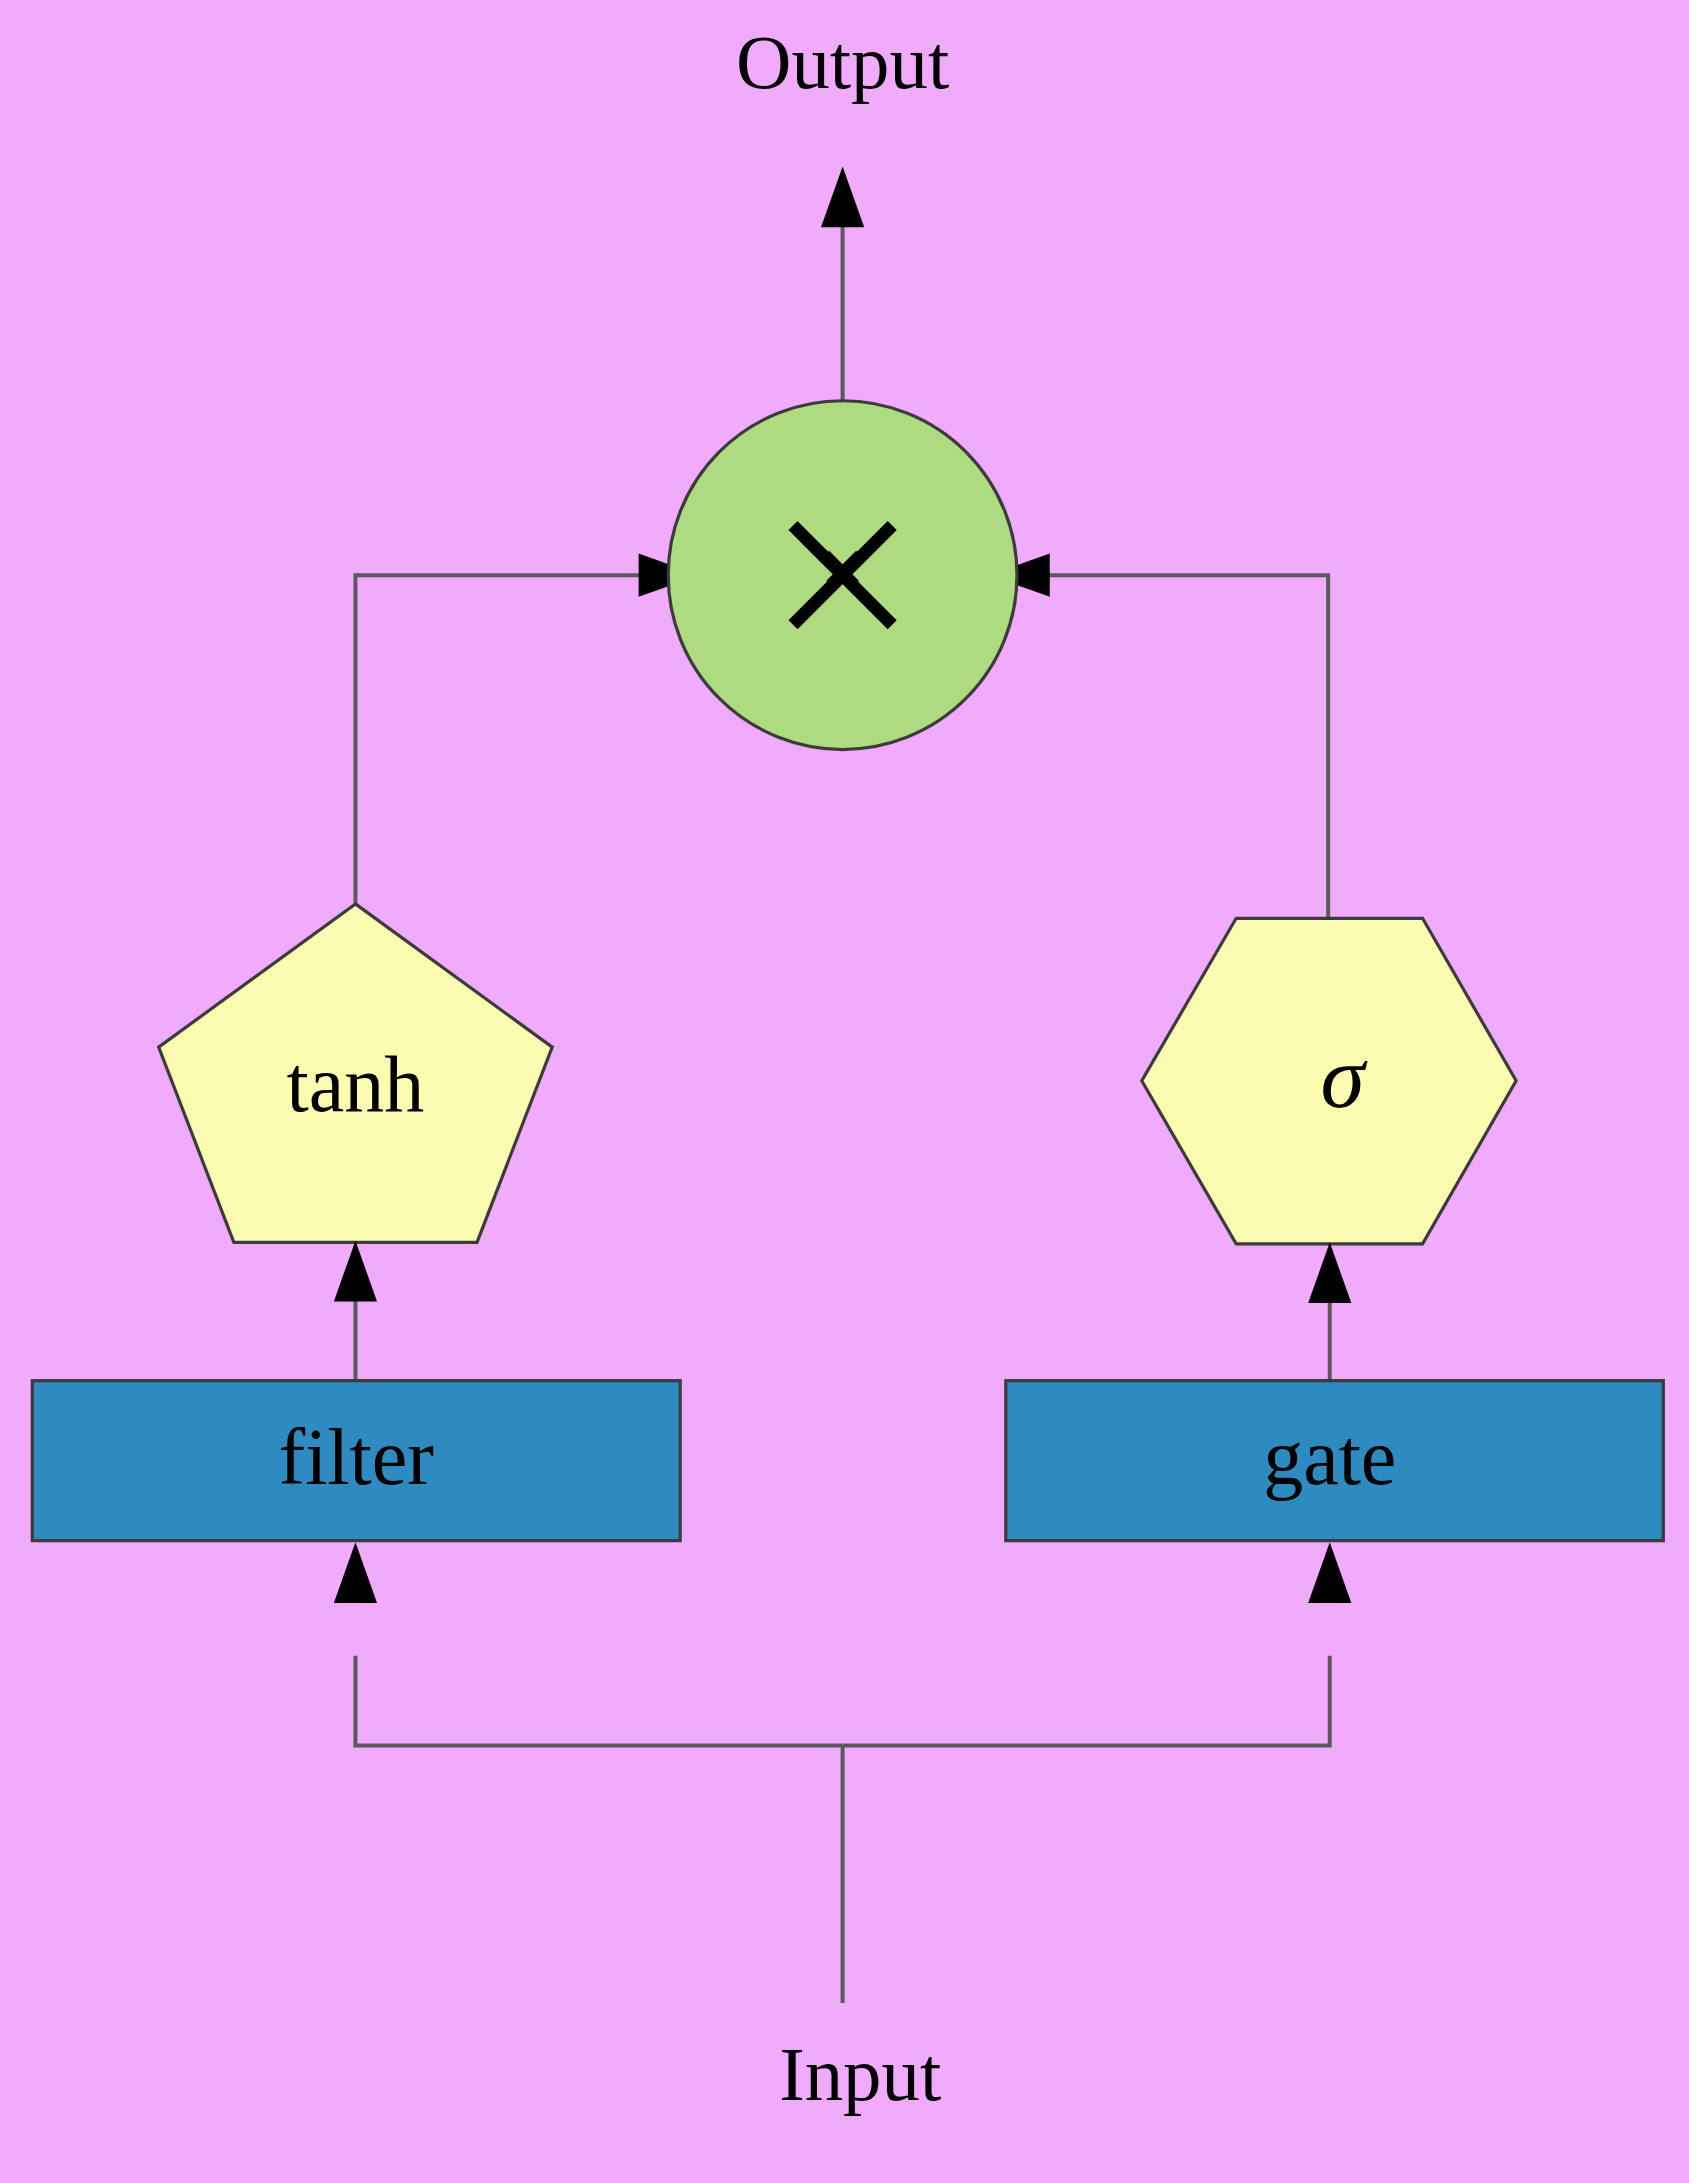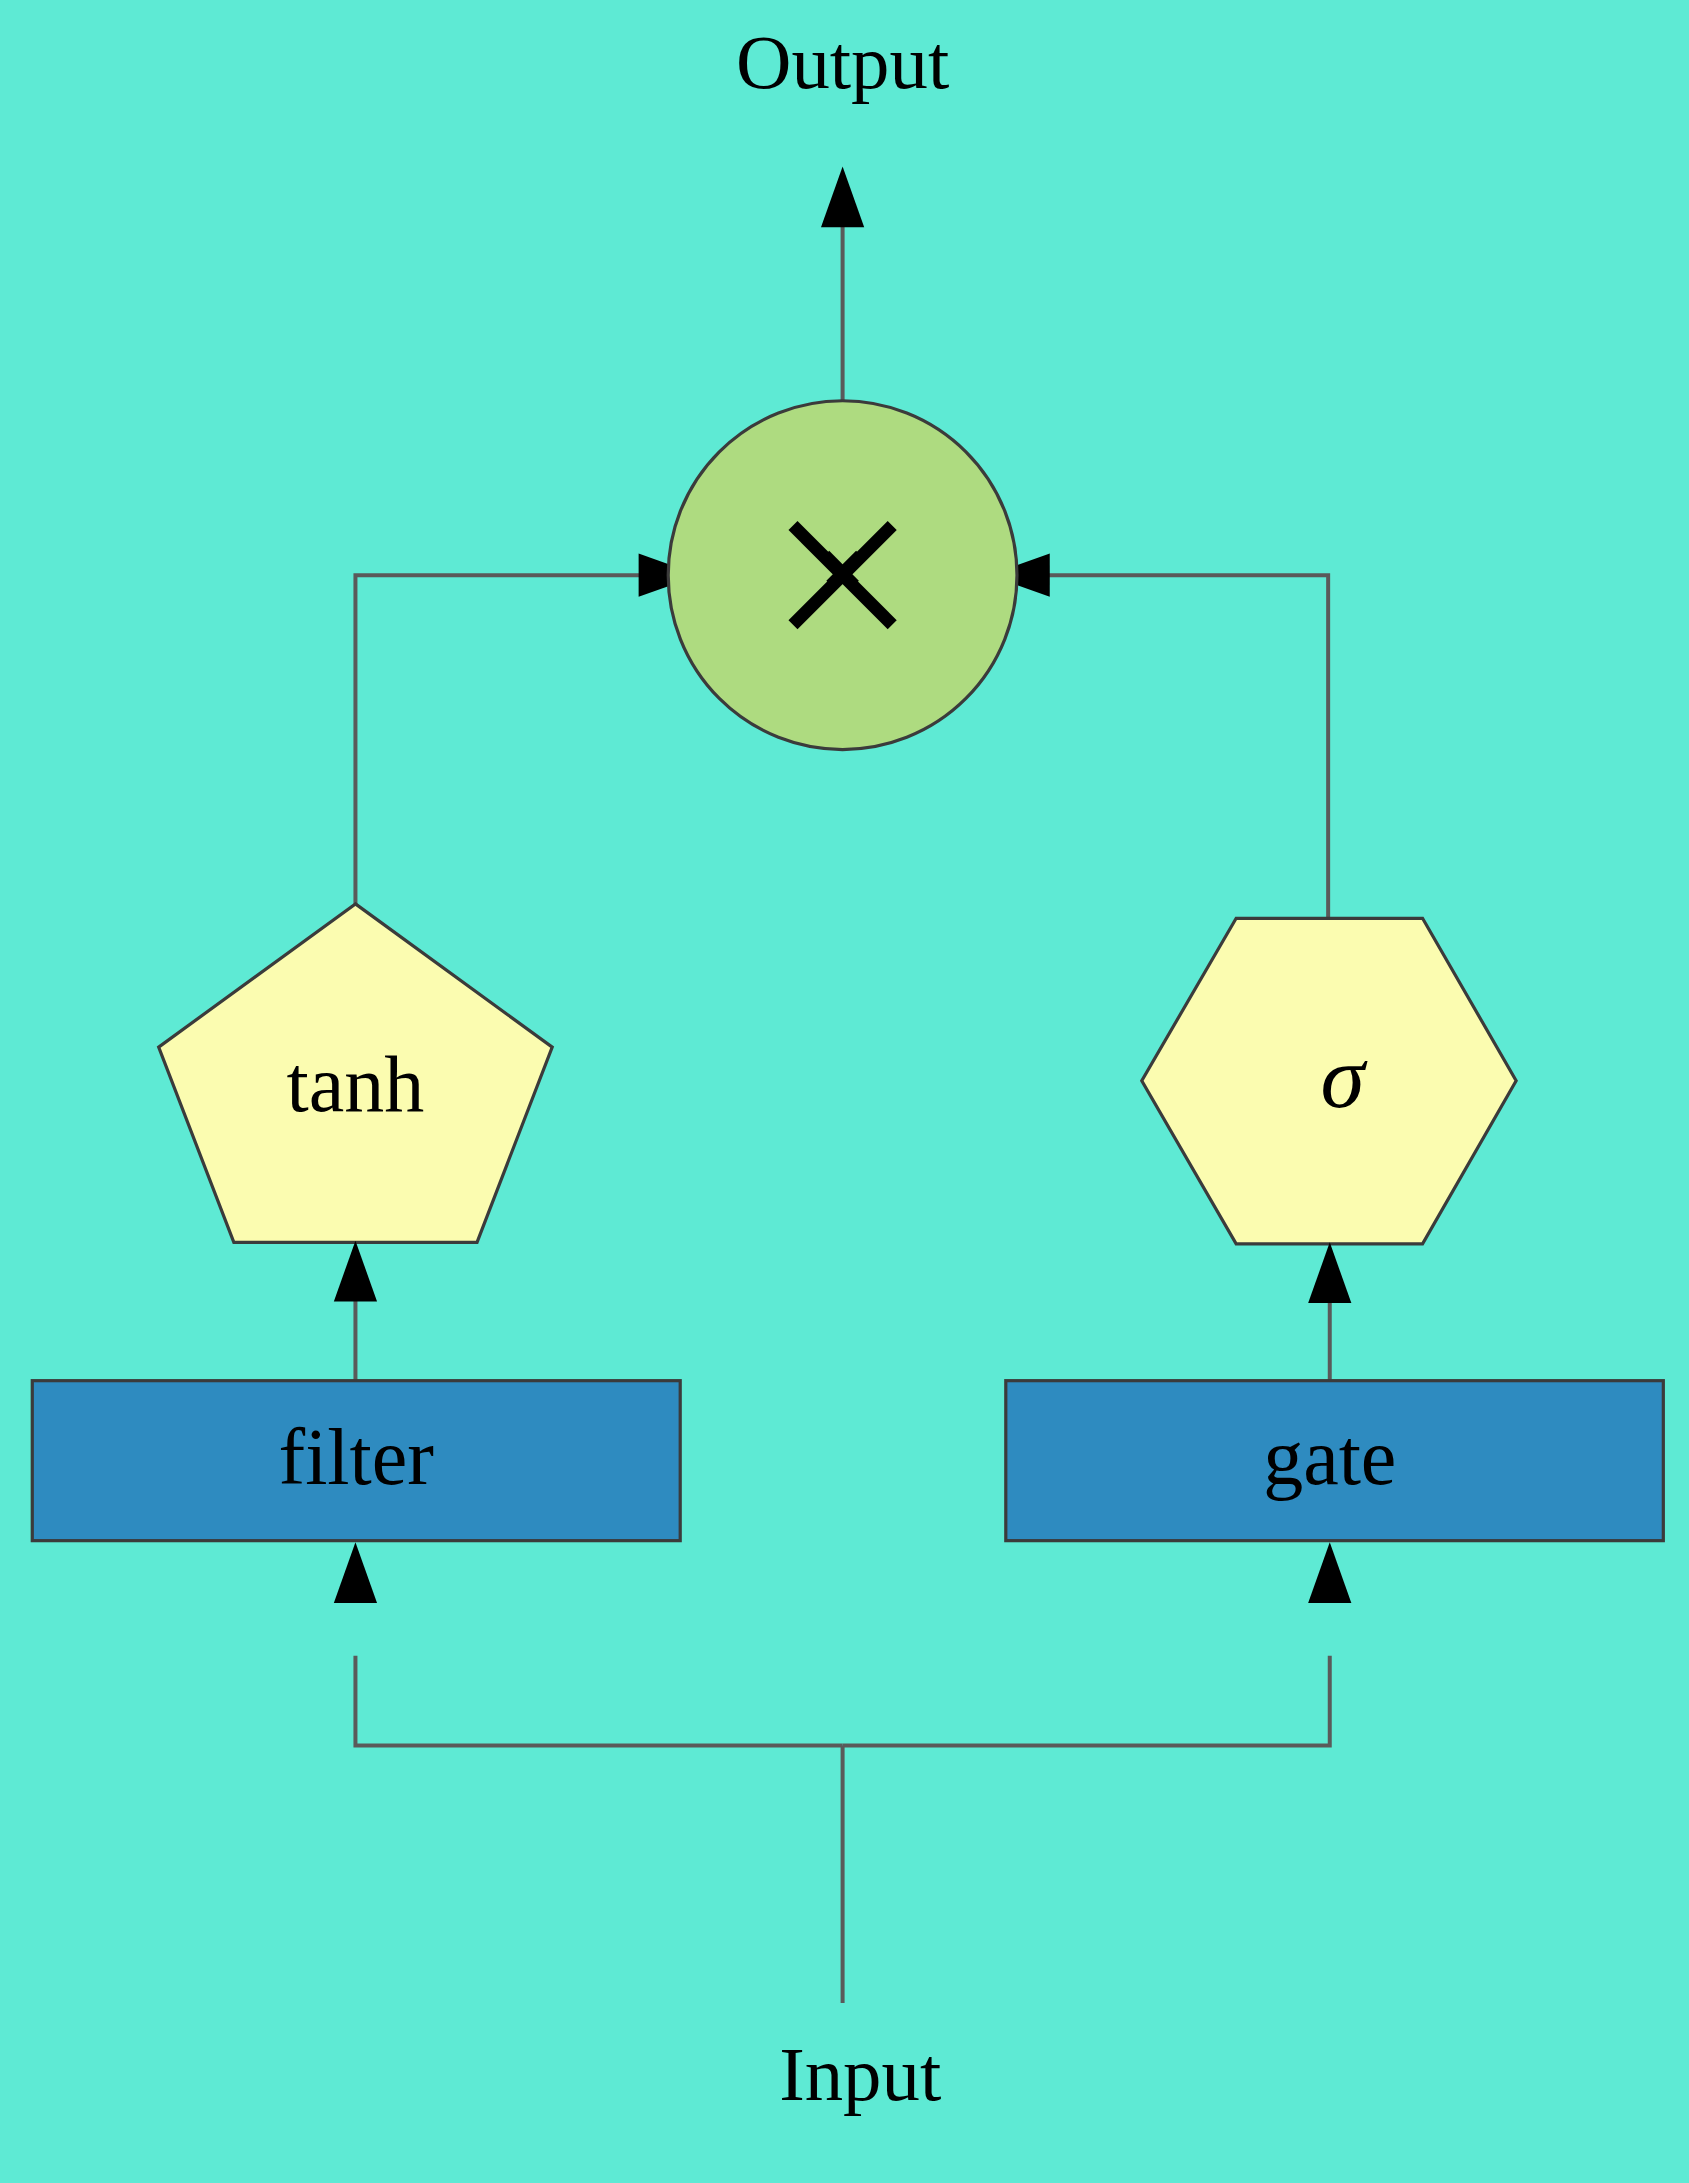--- a/index.html
+++ b/index.html
@@ -65,21 +65,21 @@
   .mult-glyph {
     stroke: #000000;
     stroke-width: 16;
     stroke-linecap: butt;
     fill: none;
   }
 </style>
 </head>
 <body>
 
-<div id="diagram-root" style="background: #5eead4;">
+<div id="diagram-root" style="background: #f0abfc;">
   <svg id="diagram-svg" viewBox="0 0 2112 2729" xmlns="http://www.w3.org/2000/svg">
 
     <text class="io-label" x="1053" y="110">Output</text>
 
     <g>
       <line class="edge-line" x1="1053" y1="500" x2="1053" y2="278"></line>
       <polygon class="arrow-head" points="1053,208 1026,284 1080,284"></polygon>
     </g>
 
     <g>

